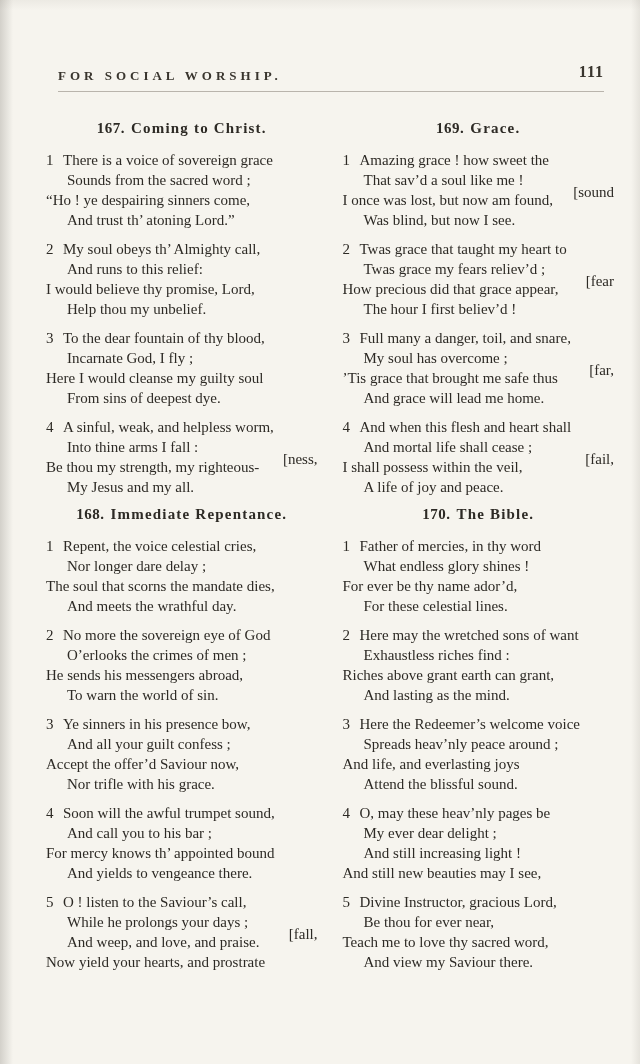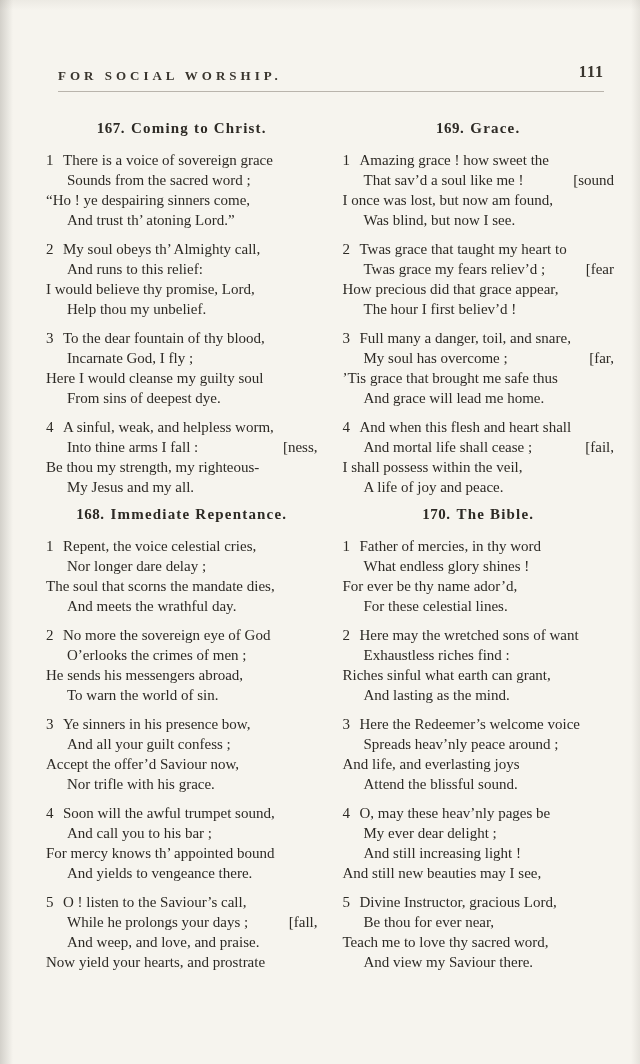--- a/index.html
+++ b/index.html
@@ -62,21 +62,21 @@
   .hymn-number { margin-right: 6px; letter-spacing: 0.5px; }
   .verse { margin: 0 0 9px; }
   .line {
     position: relative;
     line-height: 20px;
     font-size: 15px;
     white-space: nowrap;
   }
   .line.indent { padding-left: 21px; }
   .verse-num { display: inline-block; width: 17px; }
-  .turnover { position: absolute; right: 0; top: 0; }
+  .turnover { position: absolute; right: 0; top: 12px; }
 </style>
 </head>
 <body>
 
 <div class="page">
   <header class="header-row">
     <span class="running-title">FOR  SOCIAL  WORSHIP.</span>
     <span class="page-number">111</span>
   </header>
   <main class="columns">
@@ -175,21 +175,21 @@
           <h2 class="hymn-heading"><span class="hymn-number">170.</span><span class="hymn-title">The Bible.</span></h2>
           <div class="verse">
             <div class="line"><span class="verse-num">1</span>Father of mercies, in thy word</div>
             <div class="line indent">What endless glory shines !</div>
             <div class="line">For ever be thy name ador’d,</div>
             <div class="line indent">For these celestial lines.</div>
           </div>
           <div class="verse">
             <div class="line"><span class="verse-num">2</span>Here may the wretched sons of want</div>
             <div class="line indent">Exhaustless riches find :</div>
-            <div class="line">Riches sinful what earth can grant,</div>
+            <div class="line">Riches above grant earth can grant,</div>
             <div class="line indent">And lasting as the mind.</div>
           </div>
           <div class="verse">
             <div class="line"><span class="verse-num">3</span>Here the Redeemer’s welcome voice</div>
             <div class="line indent">Spreads heav’nly peace around ;</div>
             <div class="line">And life, and everlasting joys</div>
             <div class="line indent">Attend the blissful sound.</div>
           </div>
           <div class="verse">
             <div class="line"><span class="verse-num">4</span>O, may these heav’nly pages be</div>

